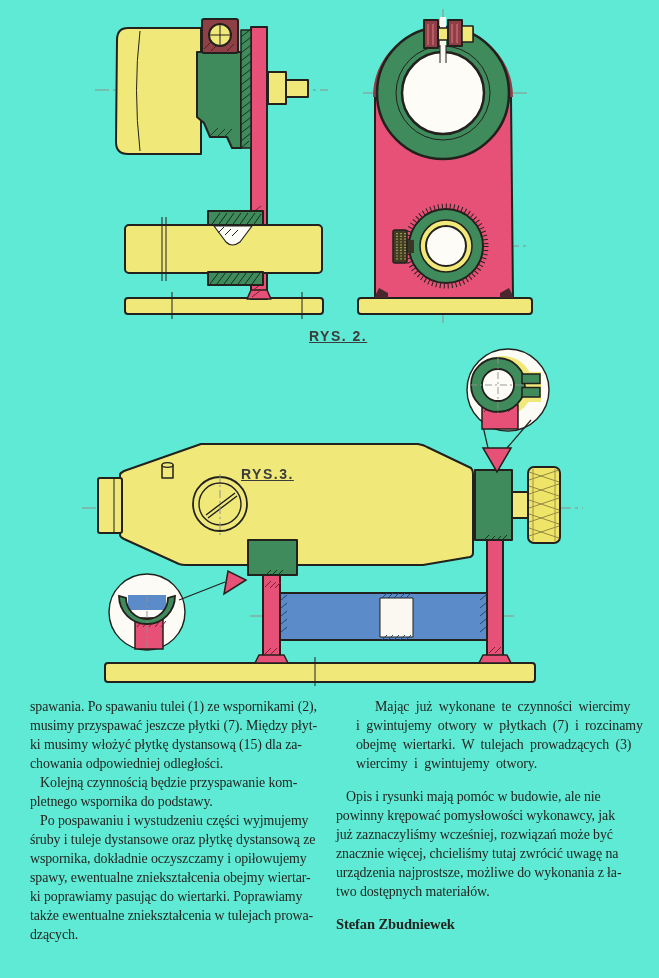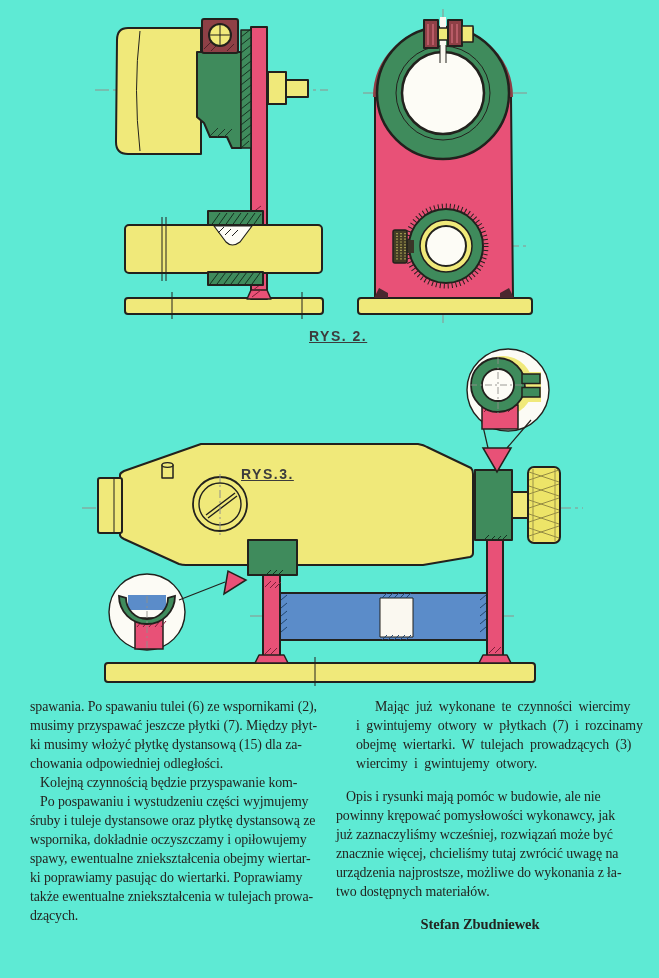--- a/index.html
+++ b/index.html
@@ -5,21 +5,21 @@
   html,body{margin:0;padding:0;}
   .page{position:relative;width:659px;height:978px;background:#5eead4;overflow:hidden;
         font-family:"Liberation Serif", serif;color:#242420;}
   .fig{position:absolute;}
   .fig-label{position:absolute;font-family:"Liberation Sans", sans-serif;font-weight:bold;
              font-size:14px;letter-spacing:1.5px;color:#3c3c3c;text-decoration:underline;}
   .col{position:absolute;font-size:13.9px;line-height:19px;letter-spacing:-0.1px;}
   .tline{white-space:pre;}
   .para{margin:0 0 14px 0;}
   .wide .tline{word-spacing:3px;margin-left:20px;}
-  .signature{font-weight:bold;text-align:center;margin-right:18px;margin-top:10px;font-size:14.5px;}
+  .signature{font-weight:bold;text-align:left;margin-right:18px;margin-top:10px;font-size:14.5px;}
   .pageno{position:absolute;right:29px;top:990px;font-family:"Liberation Sans", sans-serif;
           font-weight:bold;font-size:15px;color:#3a3a38;}
 </style>
 </head>
 <body>
 
 <div class="page">
 
   <svg class="fig" style="left:80px;top:5px;" width="510" height="330" viewBox="0 0 510 330">
 
@@ -186,25 +186,26 @@
       <rect x="57" y="270" width="28" height="31" fill="#e85177" stroke="#22211d" stroke-width="1.5"></rect>
       <path d="M59,279 l5,-6 M65,279 l5,-6 M71,279 l5,-6 M77,279 l5,-6 M83,279 l5,-6" stroke="#7d1f38" stroke-width="1" fill="none"></path>
       <path d="M41,248 A28,28 0 0 0 97,248 L90,250 A21,21 0 0 1 48,250 Z" fill="#3f8b5c" stroke="#22211d" stroke-width="1.8"></path>
       <line x1="69" y1="248" x2="69" y2="302" stroke="#90908a" stroke-width="0.9" stroke-dasharray="7,3,2,3"></line>
     </g>
   </svg>
 
   <div class="fig-label" style="left:241px;top:419px;margin-top:47px;">RYS.3.</div>
 
   <div class="col" style="left:30px;top:697px;width:305px;">
-      <div class="tline">spawania. Po spawaniu tulei (6) ze wspornikami (2),</div>
+      <div class="tline">spawania. Po spawaniu tulei (1) ze wspornikami (2),</div>
       <div class="tline">musimy przyspawać jeszcze płytki (7). Między płyt-</div>
       <div class="tline">ki musimy włożyć płytkę dystansową (15) dla za-</div>
       <div class="tline">chowania odpowiedniej odległości.</div>
       <div class="tline">   Kolejną czynnością będzie przyspawanie kom-</div>
+      <div class="tline">pletnego wspornika do podstawy.</div>
       <div class="tline">   Po pospawaniu i wystudzeniu części wyjmujemy</div>
       <div class="tline">śruby i tuleje dystansowe oraz płytkę dystansową ze</div>
       <div class="tline">wspornika, dokładnie oczyszczamy i opiłowujemy</div>
       <div class="tline">spawy, ewentualne zniekształcenia obejmy wiertar-</div>
       <div class="tline">ki poprawiamy pasując do wiertarki. Poprawiamy</div>
       <div class="tline">także ewentualne zniekształcenia w tulejach prowa-</div>
       <div class="tline">dzących.</div>
     </div>
 
   <div class="col" style="left:336px;top:697px;width:306px;">

